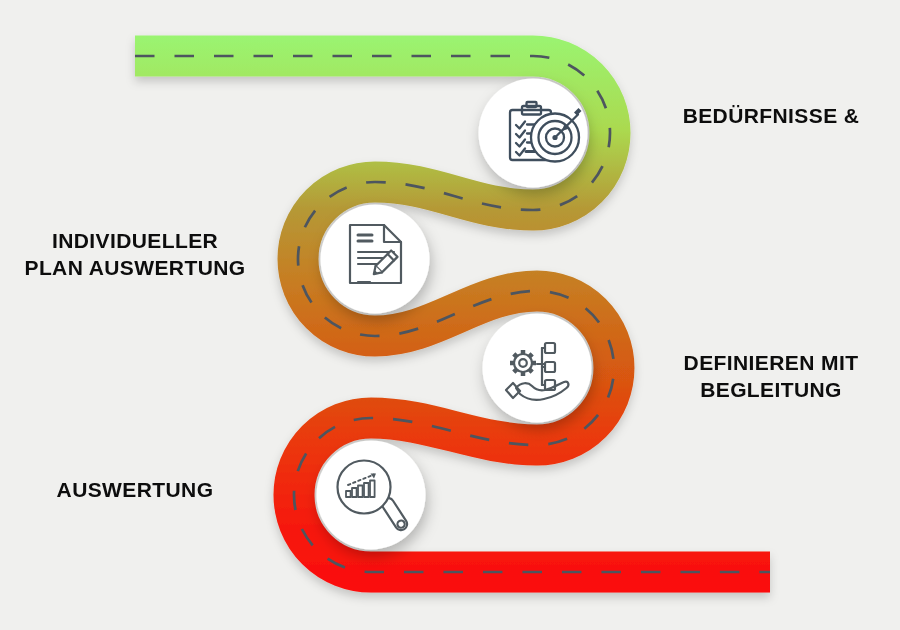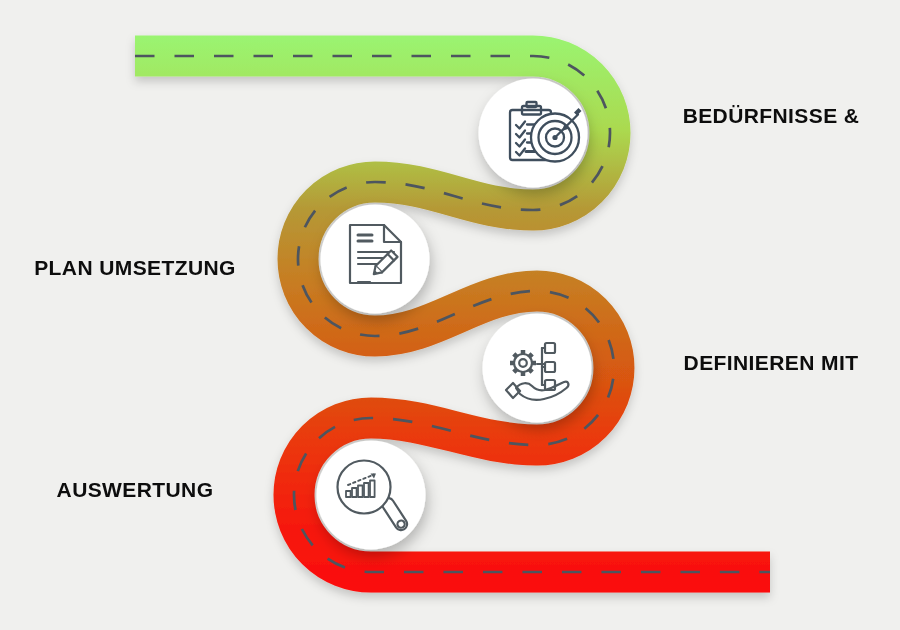--- a/index.html
+++ b/index.html
@@ -136,22 +136,23 @@
       <rect x="-1" y="-14.5" width="4.6" height="16.5" stroke-width="1.8"></rect>
       <line x1="-23" y1="-10" x2="3" y2="-20.5" stroke-width="1.9" stroke-dasharray="2.5 3"></line>
       <polygon points="5,-21.5 -0.5,-21.5 3,-16.5" fill="#515a60" stroke="none"></polygon>
     </g>
   </svg>
 
   <div class="step-label" id="label-ziele">
     <span>BEDÜRFNISSE &amp;</span><br>
   </div>
   <div class="step-label" id="label-plan">
-    <br>
-    <span>PLAN UMSETZUNG</span>
+    <span>INDIVIDUELLER</span><br>
+    <span>PLAN AUSWERTUNG</span>
   </div>
   <div class="step-label" id="label-umsetzung">
     <span>DEFINIEREN MIT</span><br>
+    <span>BEGLEITUNG</span>
   </div>
   <div class="step-label" id="label-auswertung">
     <span>AUSWERTUNG</span>
   </div>
 </div>
 
 </body></html>

